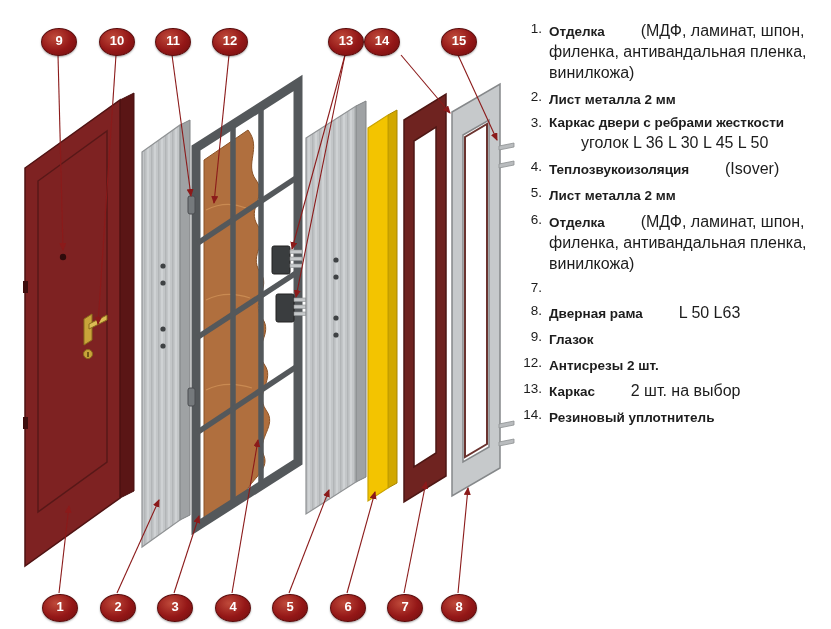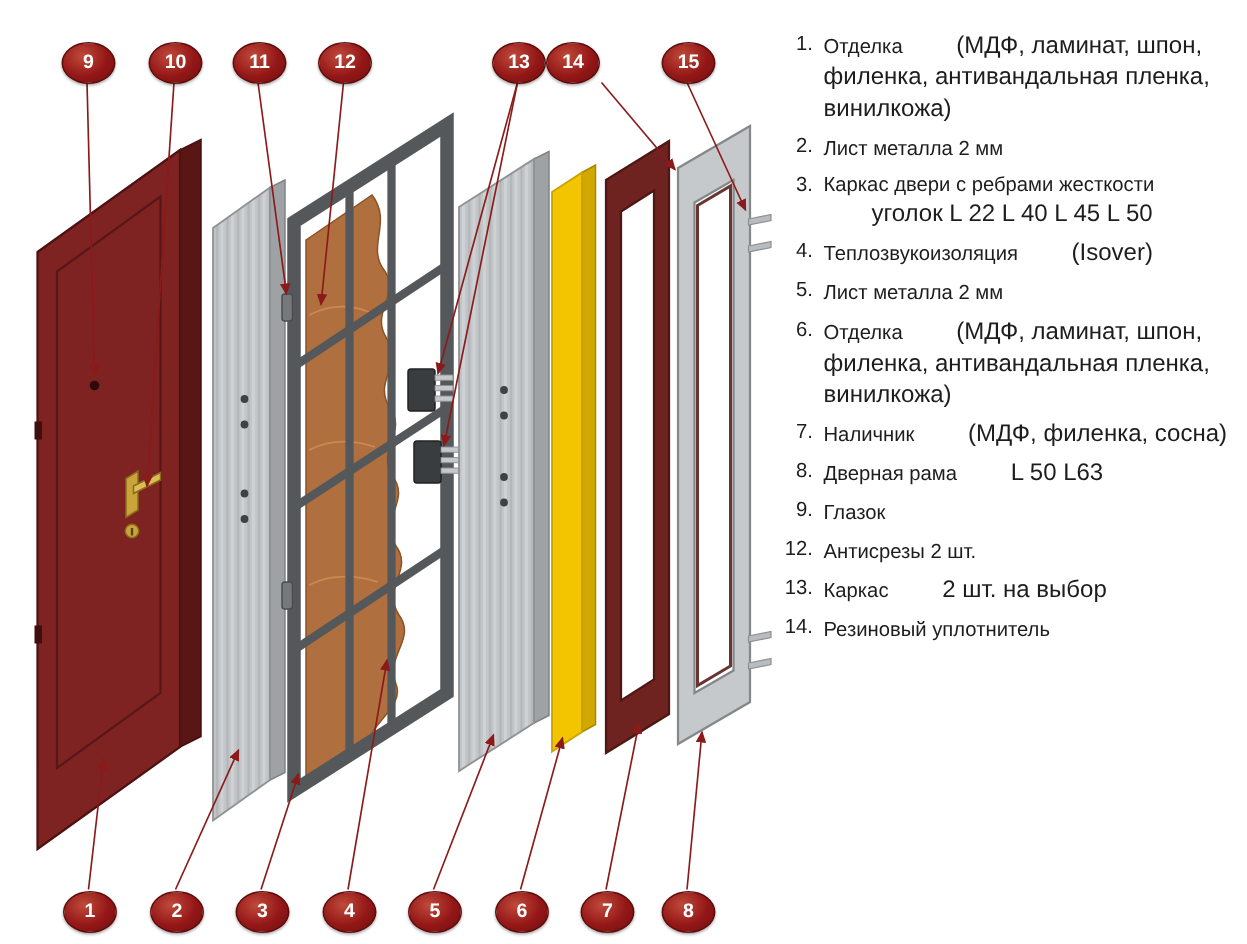--- a/index.html
+++ b/index.html
@@ -15,21 +15,21 @@
     background:radial-gradient(ellipse at 38% 32%, #bf4a3a 0%, var(--callout,#941717) 55%, #6f0f0f 100%);
     border:1px solid #5c0d0d;color:#fff;
     font:700 13px/24px "Liberation Sans",sans-serif;text-align:center;
     box-shadow:0 1px 2px rgba(0,0,0,.35);
   }
   
   .legend{position:absolute;left:514px;top:20px;width:308px;color:var(--text,#1d1d1d);}
   .li{display:flex;margin-bottom:5px;}
   .num{width:28px;min-width:28px;text-align:right;margin-right:7px;font-size:13.5px;line-height:1.32;}
   .txt{font-size:13.5px;line-height:1.32;}
-  .txt strong{font-weight:400;}
+  .txt strong{font-weight:700;}
   .desc{font-size:16px;margin-left:32px;}
 </style>
 </head>
 <body>
 
 <div class="stage">
 
   <svg class="diagram" width="831" height="629" viewBox="0 0 831 629">
     <defs>
       <marker id="arr" markerWidth="9" markerHeight="8" refX="7" refY="3.5" orient="auto" markerUnits="userSpaceOnUse">
@@ -159,37 +159,36 @@
     <div class="li">
       <span class="num">1.</span>
       <div class="txt"><strong>Отделка</strong> <span class="desc">(МДФ, ламинат, шпон, филенка, антивандальная пленка, винилкожа)</span></div>
     </div>
     <div class="li">
       <span class="num">2.</span>
       <div class="txt"><strong>Лист металла 2 мм</strong> <span class="desc"></span></div>
     </div>
     <div class="li">
       <span class="num">3.</span>
-      <div class="txt"><strong>Каркас двери с ребрами жесткости</strong> <span class="desc">уголок L 22 L 40 L 45 L 50</span></div>
+      <div class="txt"><strong>Каркас двери с ребрами жесткости</strong> <span class="desc">уголок L 36 L 30 L 45 L 50</span></div>
     </div>
     <div class="li">
       <span class="num">4.</span>
       <div class="txt"><strong>Теплозвукоизоляция</strong> <span class="desc">(Isover)</span></div>
     </div>
     <div class="li">
       <span class="num">5.</span>
       <div class="txt"><strong>Лист металла 2 мм</strong> <span class="desc"></span></div>
     </div>
     <div class="li">
       <span class="num">6.</span>
       <div class="txt"><strong>Отделка</strong> <span class="desc">(МДФ, ламинат, шпон, филенка, антивандальная пленка, винилкожа)</span></div>
     </div>
     <div class="li">
       <span class="num">7.</span>
-      <div class="txt"><strong>Наличник</strong> <span class="desc">(МДФ, филенка, сосна)</span></div>
     </div>
     <div class="li">
       <span class="num">8.</span>
       <div class="txt"><strong>Дверная рама</strong> <span class="desc">L 50 L63</span></div>
     </div>
     <div class="li">
       <span class="num">9.</span>
       <div class="txt"><strong>Глазок</strong> <span class="desc"></span></div>
     </div>
     <div class="li">

